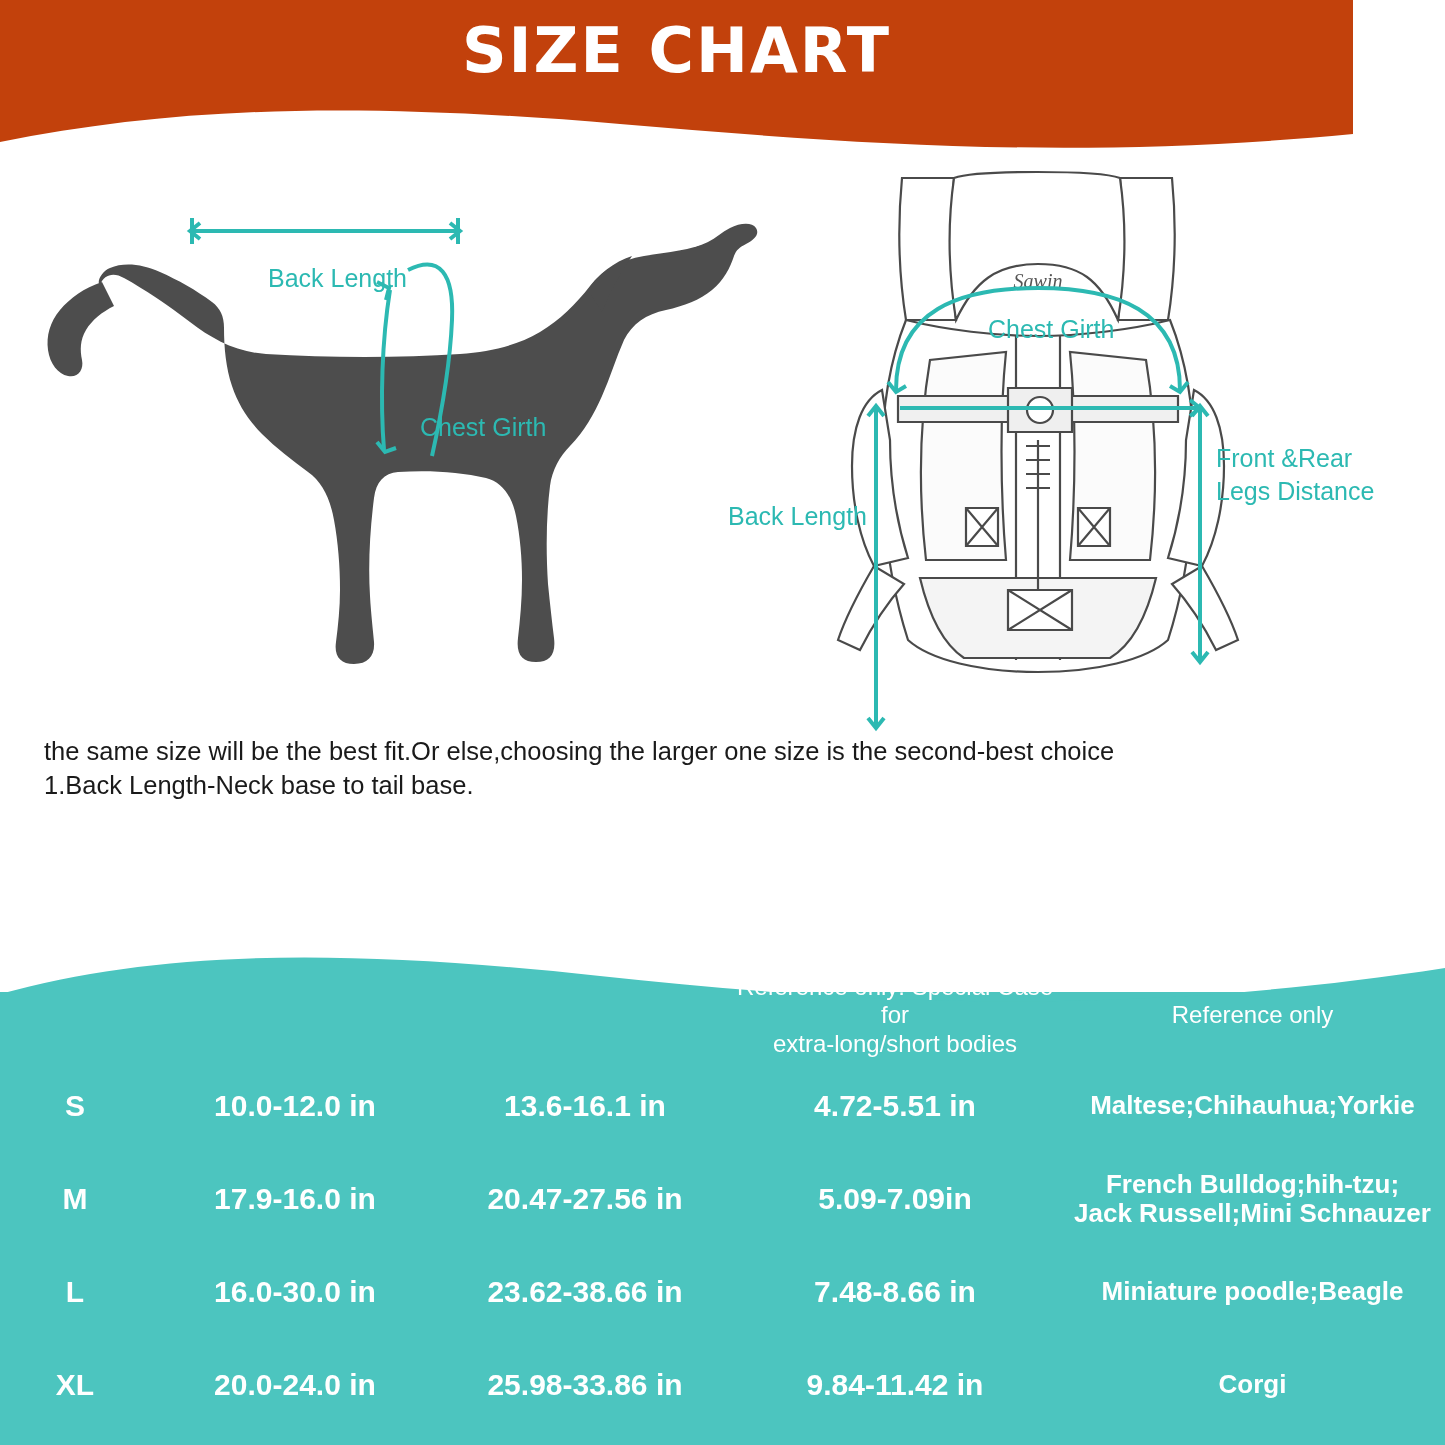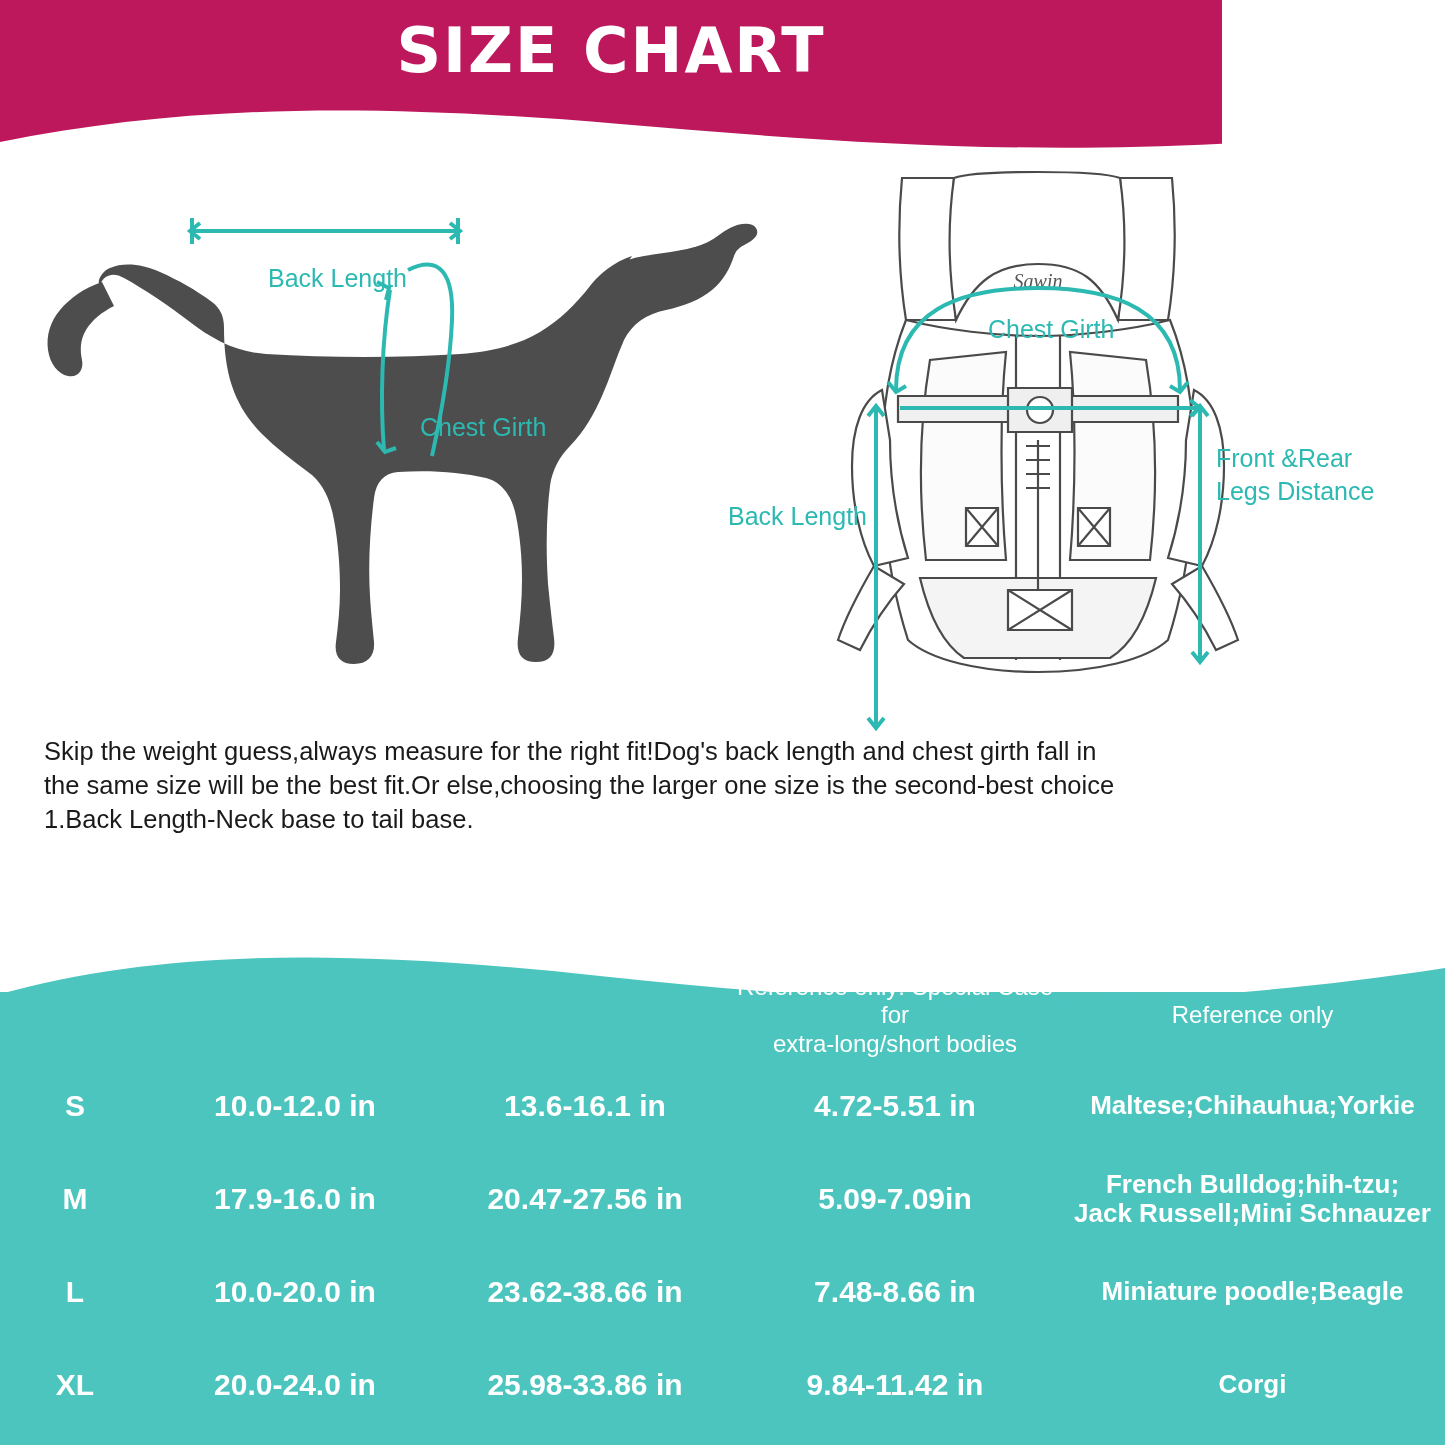--- a/index.html
+++ b/index.html
@@ -12,23 +12,23 @@
     background: #ffffff;
     font-family: "Liberation Sans", sans-serif;
     overflow: hidden;
     position: relative;
   }
 
   
   .header {
     position: absolute;
     top: 0; left: 0;
-    width: 1222px;
+    width: 1353px;
     height: 170px;
-    background: #be185d;
+    background: #c2410c;
     overflow: hidden;
   }
   .header-title {
     position: absolute;
     top: 14px;
     left: 0;
     width: 100%;
     text-align: center;
     color: #ffffff;
     font-size: 62px;
@@ -277,21 +277,20 @@
     </g>
   </svg>
 
   <div class="teal-label" style="left:988px;top:165px;">Chest Girth</div>
   <div class="teal-label" style="left:728px;top:352px;">Back Length</div>
   <div class="teal-label" style="left:1216px;top:294px;">Front &amp;Rear</div>
   <div class="teal-label" style="left:1216px;top:327px;">Legs Distance</div>
 </div>
 
 <div class="instructions">
-  <p>Skip the weight guess,always measure for the right fit!Dog's back length and chest girth fall in</p>
   <p>the same size will be the best fit.Or else,choosing the larger one size is the second-best choice</p>
   <p>1.Back Length-Neck base to tail base.</p>
 </div>
 
 <div class="table-block">
   <div class="table-body-bg"></div>
   <svg class="table-wave" viewBox="0 0 1445 120" preserveAspectRatio="none">
     <path d="M0,120 L0,62 C160,18 340,16 600,44 C860,72 1120,86 1445,36 L1445,120 Z" fill="#4cc5bf"></path>
   </svg>
 
@@ -332,21 +331,21 @@
         <td>20.47-27.56 in</td>
         <td>5.09-7.09in</td>
         <td class="breed-cell">
           <span>French Bulldog;hih-tzu;</span><br>
           <span>Jack Russell;Mini Schnauzer</span>
         </td>
       </tr>
 
       <tr class="data-row">
         <td>L</td>
-        <td>10.0-20.0 in</td>
+        <td>16.0-30.0 in</td>
         <td>23.62-38.66 in</td>
         <td>7.48-8.66 in</td>
         <td class="breed-cell">
           <span>Miniature poodle;Beagle</span>
         </td>
       </tr>
 
       <tr class="data-row">
         <td>XL</td>
         <td>20.0-24.0 in</td>

